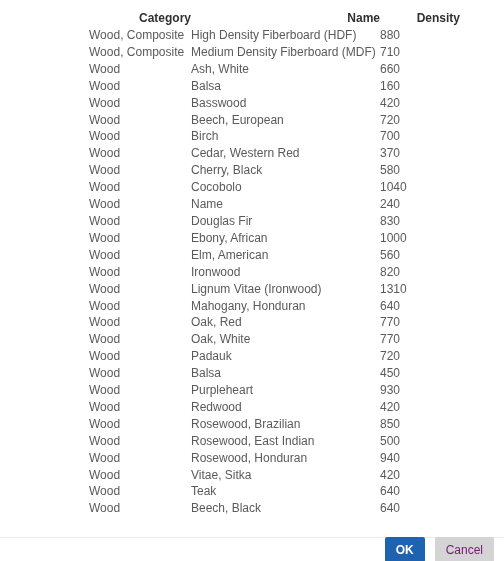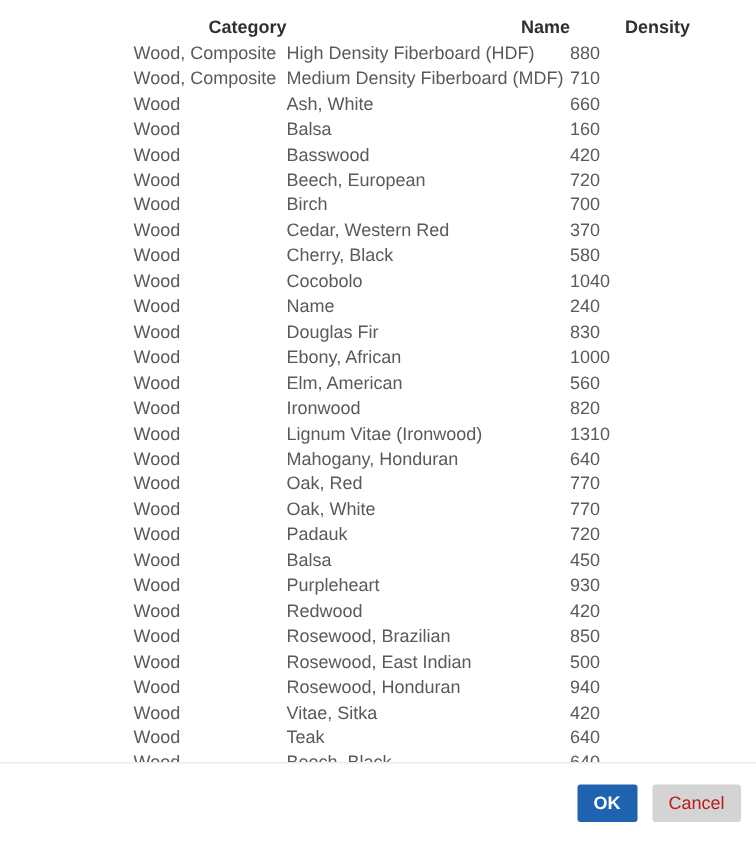--- a/index.html
+++ b/index.html
@@ -52,21 +52,21 @@
     line-height: 16.9px;
     white-space: nowrap;
     vertical-align: top;
   }
   col.col-category { width: 102px; }
   col.col-name     { width: 189px; }
   col.col-density  { width: 80px; }
 
   #footer {
     flex: 0 0 auto;
-    height: 53px;
+    height: 24px;
     border-top: 1px solid #ececec;
     display: flex;
     align-items: center;
     justify-content: flex-end;
     padding-right: 10px;
     box-sizing: border-box;
   }
   .btn {
     font-family: "Liberation Sans", sans-serif;
     font-size: 12px;
@@ -79,21 +79,21 @@
   }
   .btn-ok {
     background: #1f62b0;
     color: #ffffff;
     font-weight: bold;
     min-width: 32px;
     margin-right: 10px;
   }
   .btn-cancel {
     background: #d4d4d4;
-    color: #b91c1c;
+    color: #701a75;
     min-width: 54px;
   }
 </style>
 </head>
 <body>
 
 <div id="dialog">
 
   <div id="table-region">
     <table class="density-table">

